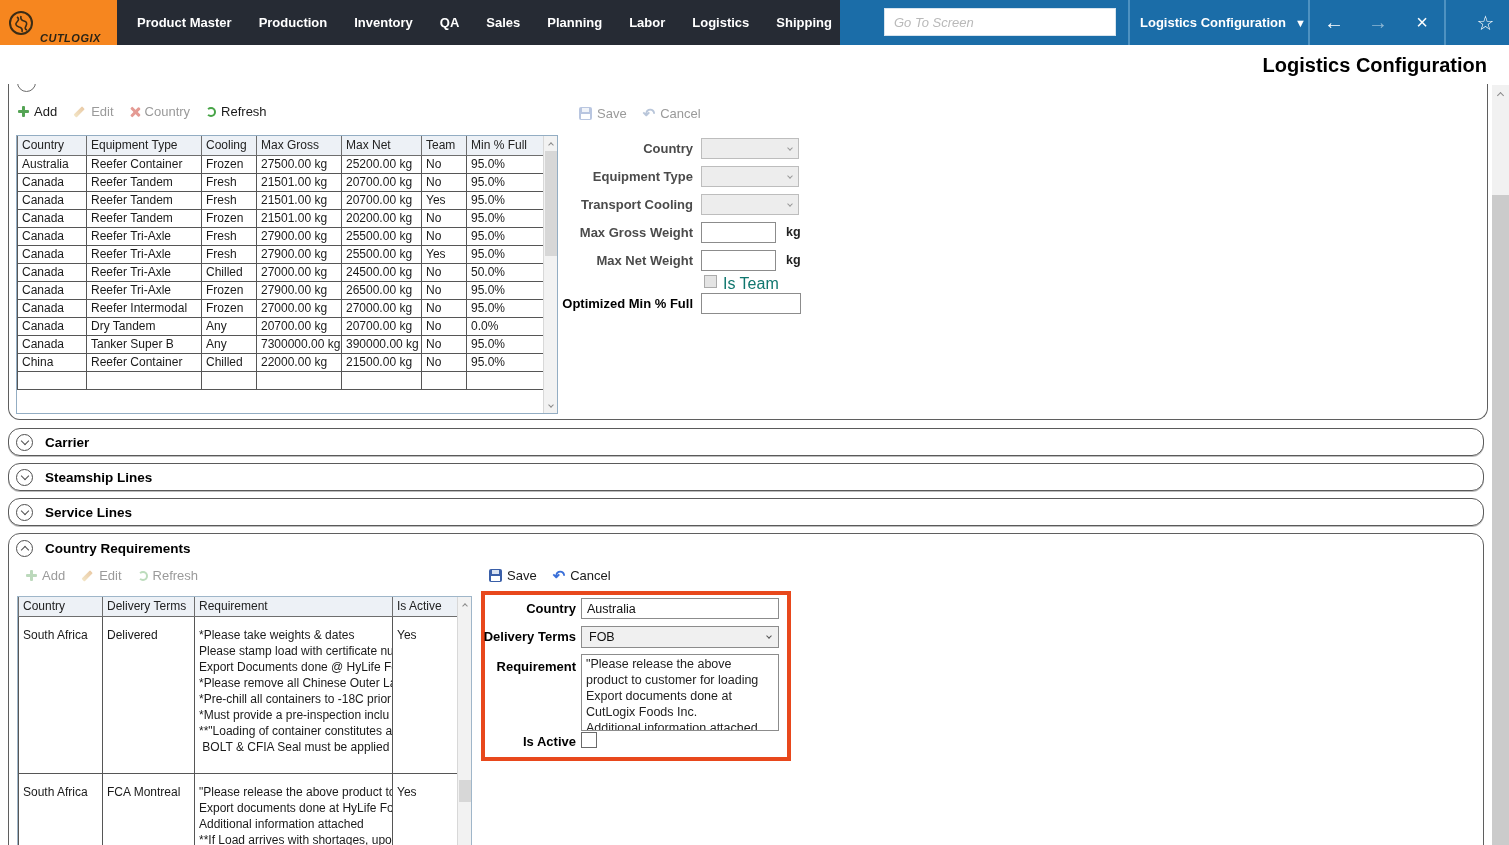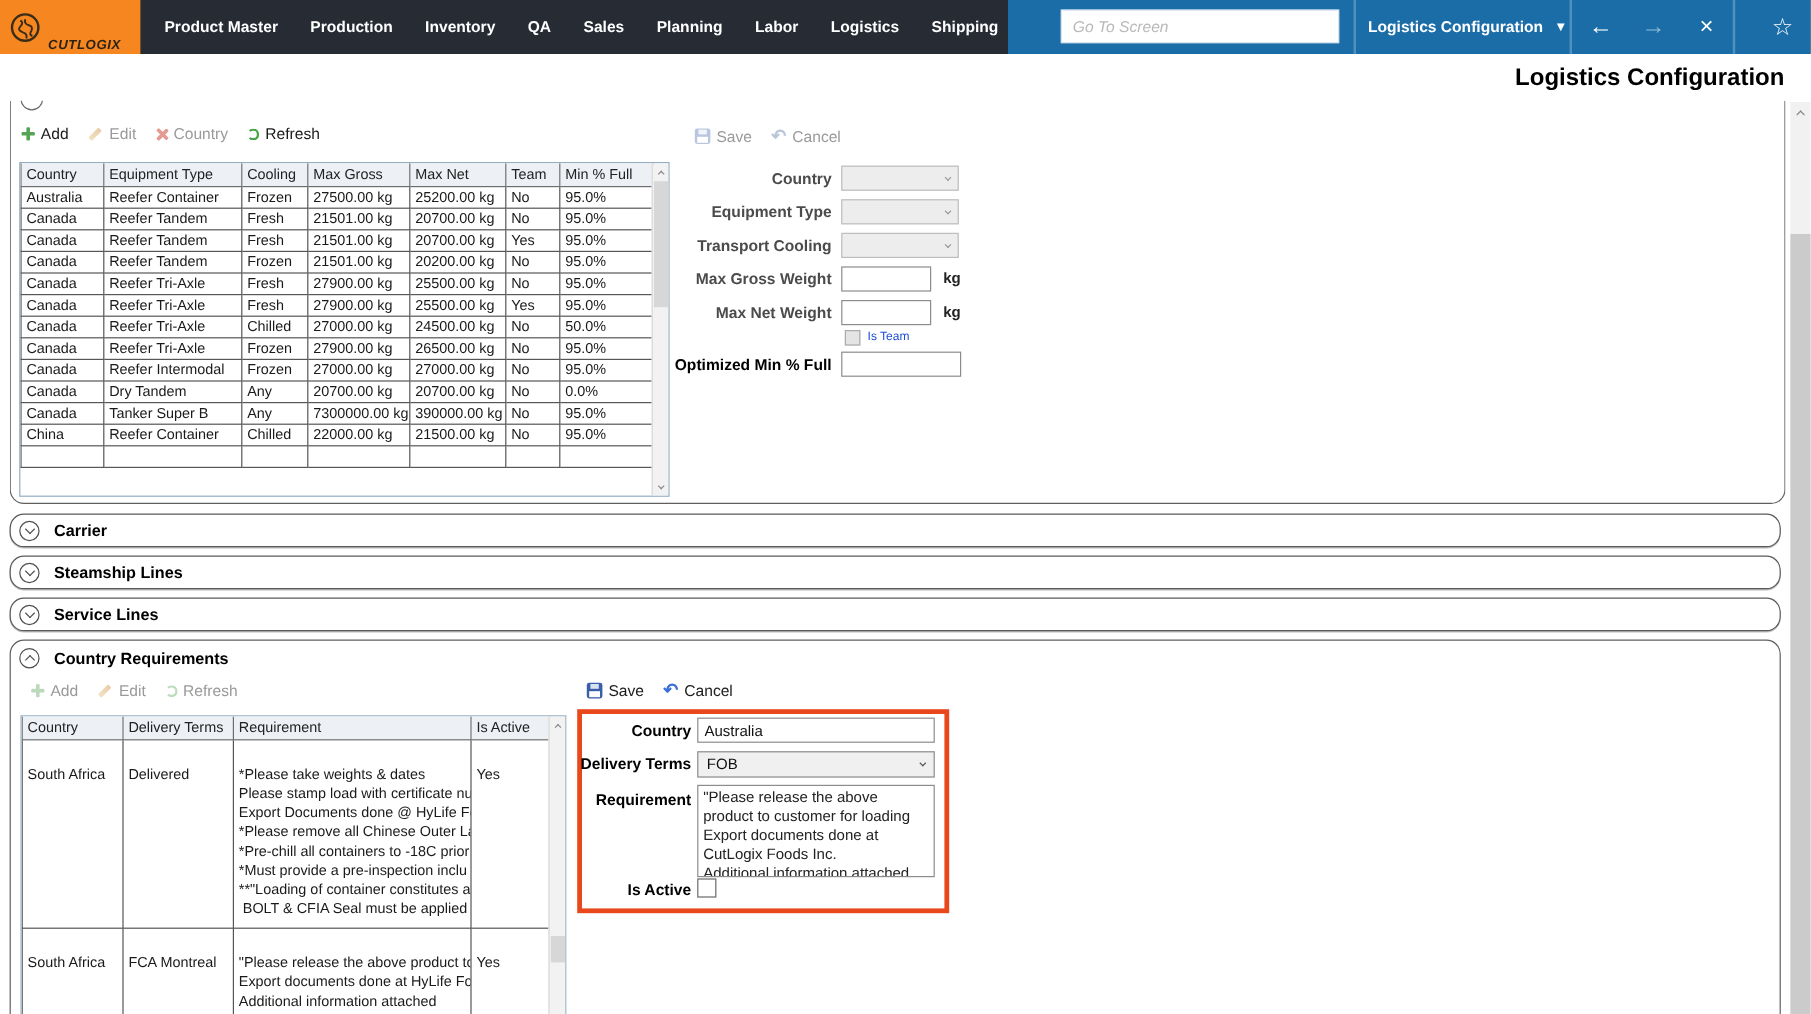--- a/index.html
+++ b/index.html
@@ -69,36 +69,36 @@
   .floppy::after { content:""; position:absolute; bottom:1px; left:2px; width:9px; height:5px; background:#fff; }
   .dimicon .floppy { opacity:.35; }
   .undo { color:#3a6fd8; font-weight:bold; font-size:15px; line-height:1; }
   .dimicon .undo { color:#b9c6da; }
 
   
   .gridwrap { position:absolute; border:1px solid #93adc3; background:#fff; overflow:hidden; }
   table.grid { border-collapse:collapse; table-layout:fixed; font-size:12px; color:#1a1a1a; }
   table.grid th { background:#edf1f6; font-weight:normal; text-align:left; padding:2px 4px; border:1px solid #6e6e6e; border-top:none; height:19px; overflow:hidden; white-space:nowrap; color:#222; }
   table.grid td { border:1px solid #565656; padding:1px 4px; height:18px; overflow:hidden; white-space:nowrap; vertical-align:top; }
-  table.grid.multiline td { white-space:pre; line-height:16px; padding-top:20px; }
+  table.grid.multiline td { white-space:pre; line-height:16px; padding-top:10px; }
   .gscroll { position:absolute; top:0; right:0; width:14px; height:100%; background:#f2f2f2; border-left:1px solid #d8d8d8; }
   .gscroll .g-arrow { position:absolute; left:0; width:14px; height:14px; display:flex; align-items:center; justify-content:center; }
   .gscroll .g-thumb { position:absolute; left:1px; width:12px; background:#d7d7d7; }
 
   
   .flabel { position:absolute; font-size:13px; font-weight:bold; color:#4b4b4b; text-align:right; white-space:nowrap; }
   .flabel.dark { color:#000; }
   .combo { position:absolute; height:21px; background:#ededed; border:1px solid #bdbdbd; display:flex; align-items:center; justify-content:flex-end; padding-right:6px; }
   .combo .chev { width:4px; height:4px; border-width:1.4px; transform:rotate(45deg); margin-top:-2px; }
   .combo.enabled { background:#f0f0f0; border-color:#8c8c8c; justify-content:space-between; padding:0 7px; font-size:12.5px; color:#111; cursor:pointer; }
   .tinput { position:absolute; height:21px; border:1px solid #8c8c8c; background:#fff; font-size:12.5px; padding:0 5px; font-family:"Liberation Sans",sans-serif; color:#111; }
   .kg { position:absolute; font-size:12.5px; font-weight:bold; color:#222; }
   .cb { position:absolute; display:inline-block; background:#e4e4e4; border:1px solid #ababab; width:13px; height:13px; }
   .cb.enabled { width:16px; height:16px; background:#fff; border:1px solid #6a6a6a; cursor:pointer; }
-  .cb-label { position:absolute; font-size:10px; color:#1d4ed8; }
+  .cb-label { position:absolute; font-size:16px; color:#0f766e; }
   .tarea { position:absolute; border:1px solid #8c8c8c; background:#fff; font-size:12.5px; line-height:16px; padding:1px 4px; font-family:"Liberation Sans",sans-serif; color:#222; resize:none; overflow:hidden; white-space:pre-wrap; }
   .hibox { position:absolute; border:4px solid #e8481c; }
 </style>
 </head>
 <body>
 
 <div class="screen">
 
   <div class="topbar">
     <div class="logo">

